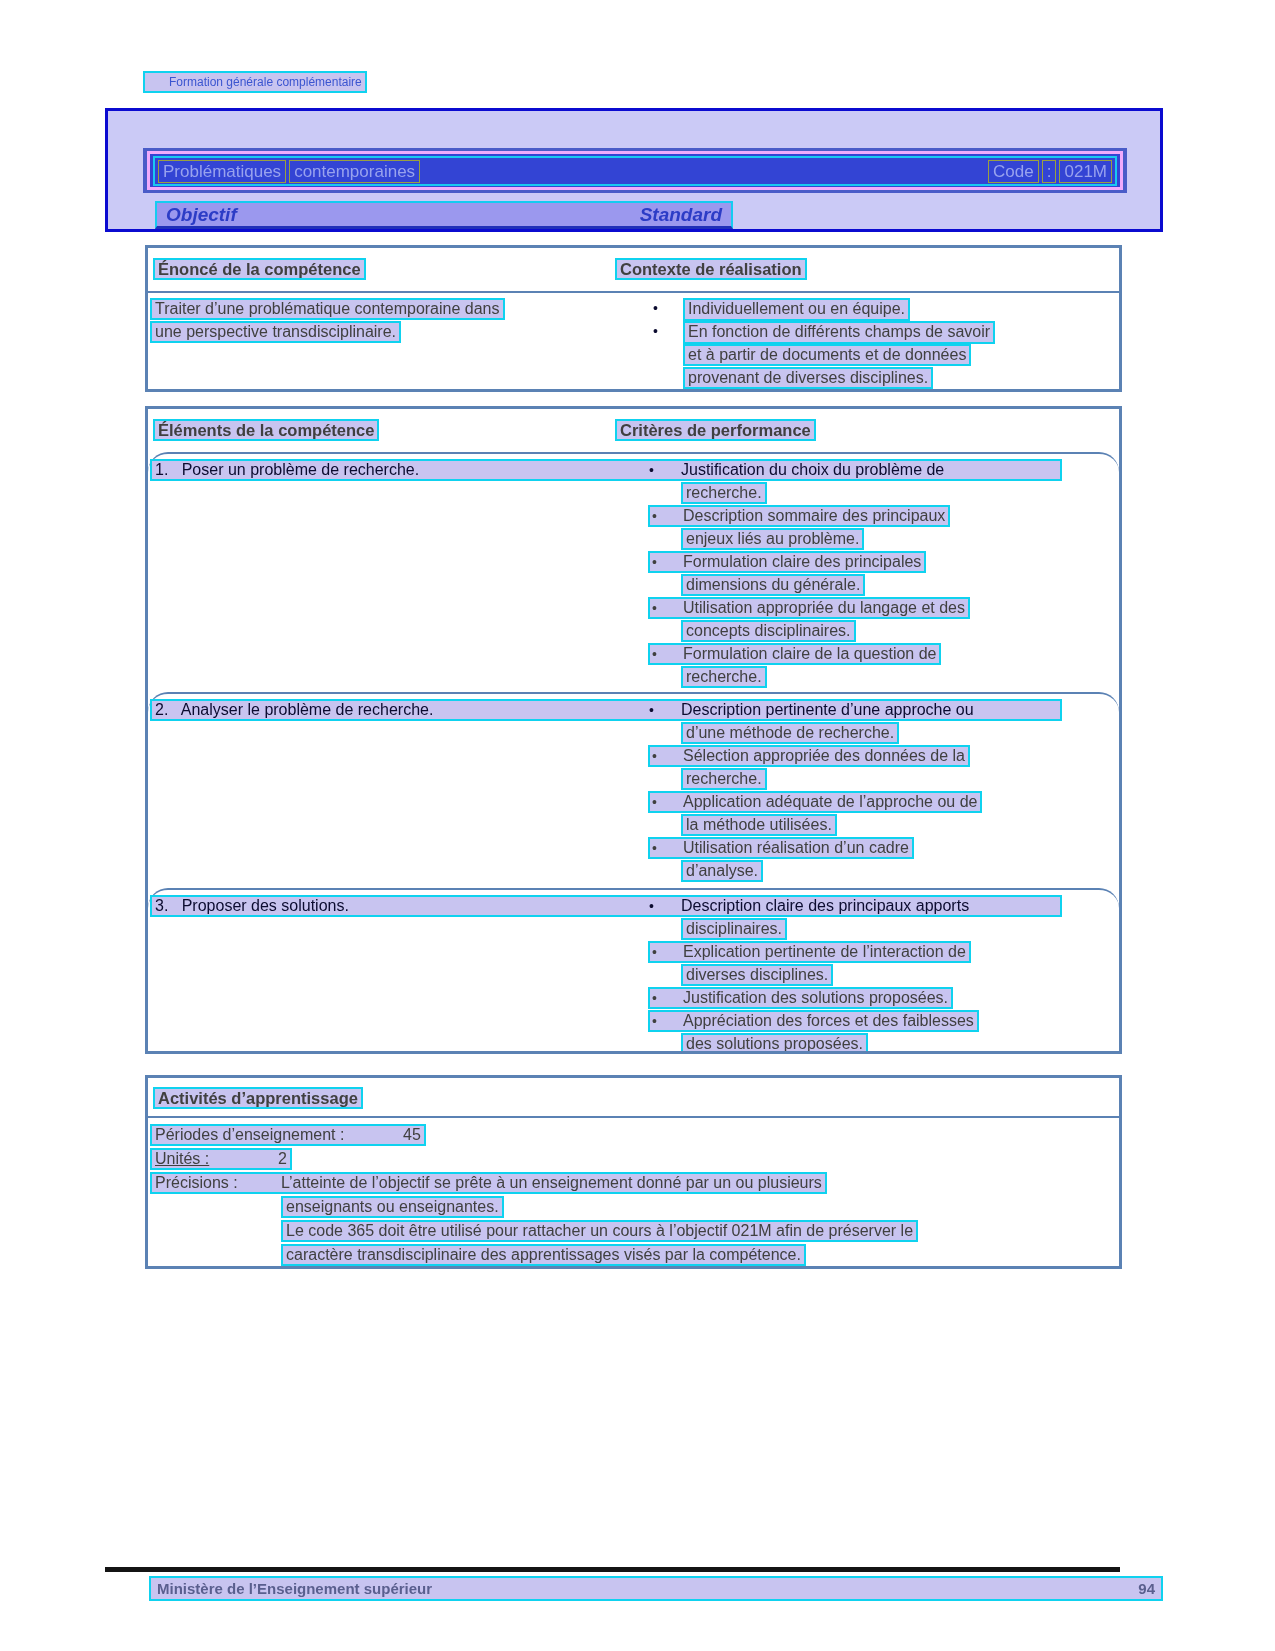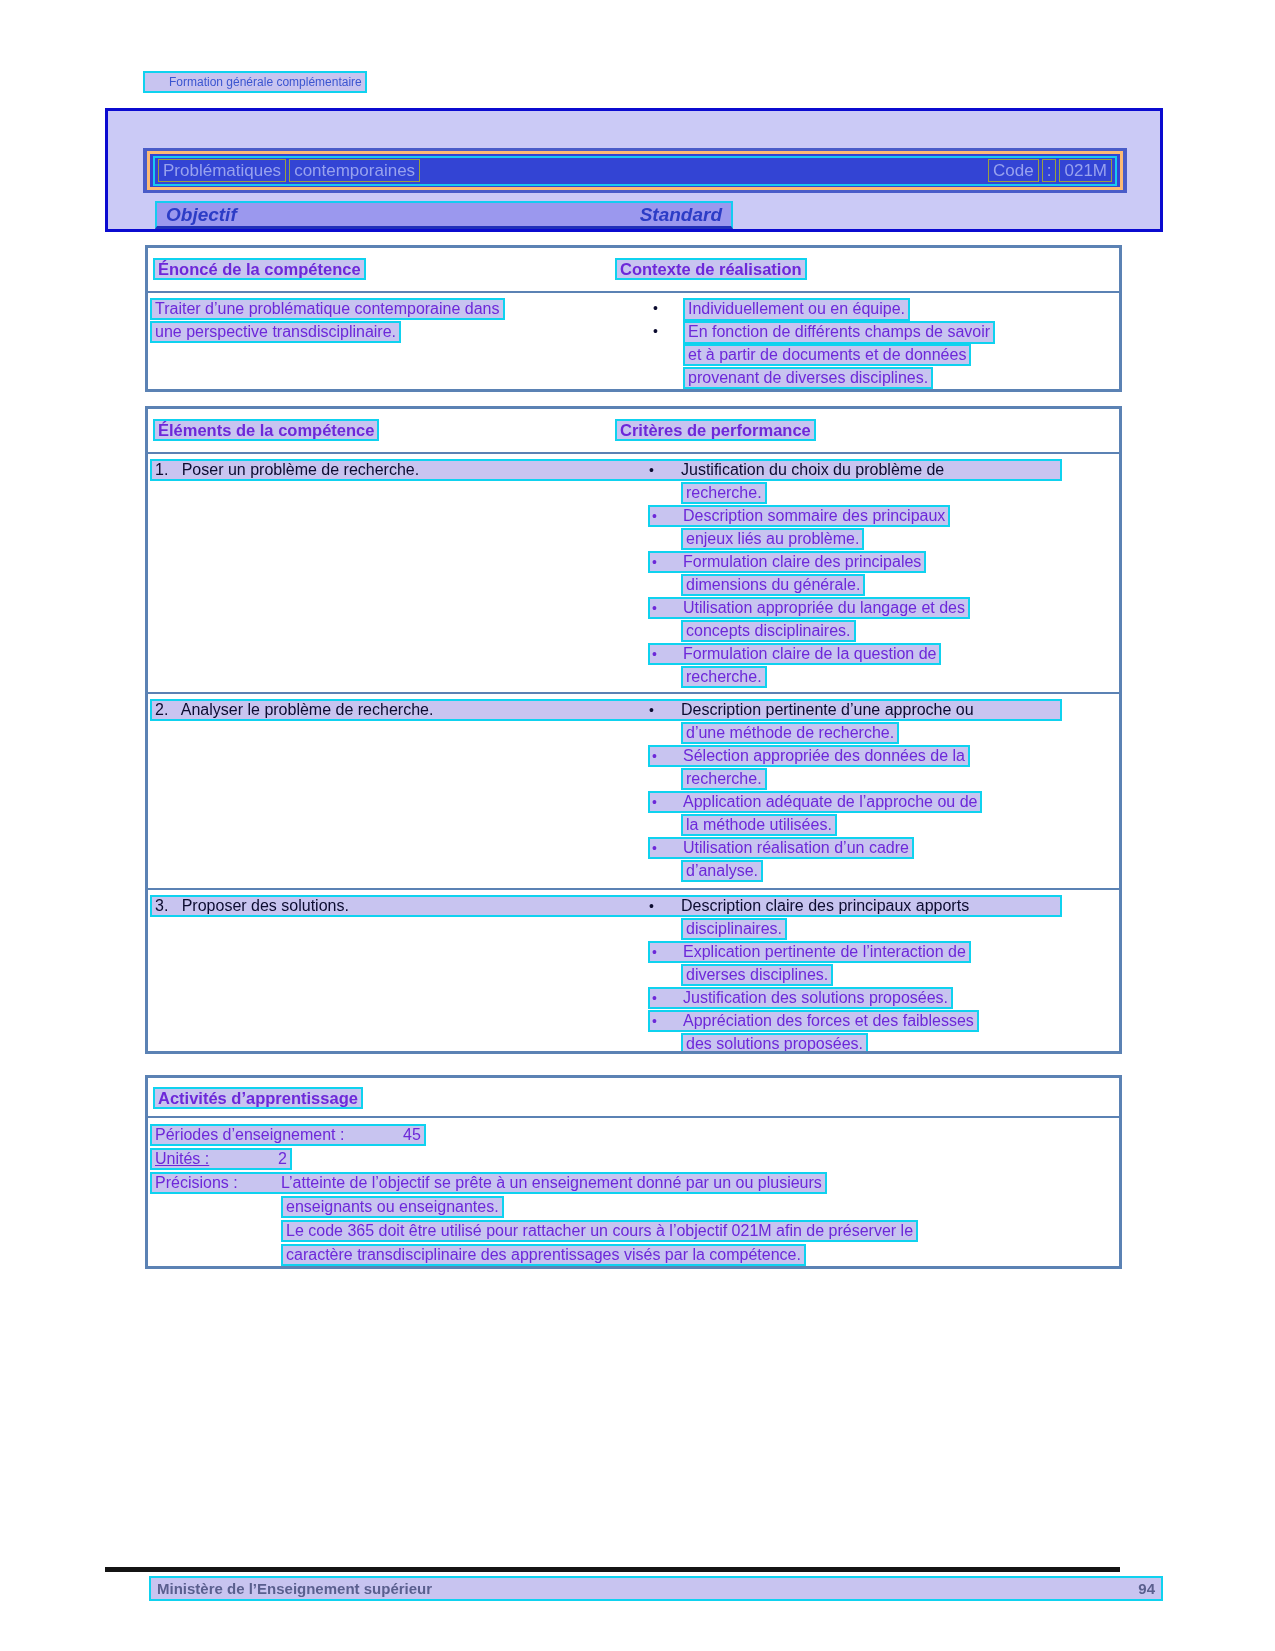--- a/index.html
+++ b/index.html
@@ -1,32 +1,32 @@
 <!DOCTYPE html>
 <html><head>
 <meta charset="utf-8">
 <style>
   html,body { margin:0; padding:0; background:#ffffff; }
   body { font-family:"Liberation Sans", sans-serif; }
   .page { position:relative; width:1275px; height:1651px; background:#ffffff; overflow:hidden; }
 
   
   .hl { background:#c8c4f0; border:2px solid #0fd2ef; padding:0 3px; line-height:18px;
-        display:inline-block; color:#6d28d9; font-size:16px; vertical-align:top; white-space:pre; }
+        display:inline-block; color:#404040; font-size:16px; vertical-align:top; white-space:pre; }
   .hdr { font-weight:bold; font-size:16.5px; }
 
   .top-label { position:absolute; top:71px; left:143px; color:#3b55d0; font-size:12px;padding-left:24px; }
 
   
   .hero { position:absolute; top:108px; left:105px; width:1058px; height:124px;
           background:#cbcaf6; border:3px solid #0b0bd0; box-sizing:border-box; }
   .banner-bar { position:absolute; top:37px; left:35px; width:984px; height:45px;
                 background:#4a5cc8; box-sizing:border-box; padding:3px 4px; }
-  .banner-red { height:100%; border:3px solid #fdba74; background:#3344d4;
-                box-sizing:border-box; display:flex; align-items:center; }
+  .banner-red { height:100%; border:3px solid #f0abfc; background:#3344d4;
+                box-sizing:border-box; display:flex; align-items:flex-end; }
   .banner-line { flex:1; margin:1px 3px; border:2px solid #19c9f1; display:flex;
                  justify-content:space-between; align-items:center; padding:0 3px; height:26px; }
   .bgroup { display:inline-flex; gap:3px; }
   .bw { border:1px solid #9aa040; color:#98a2ee; font-size:17px; line-height:21px;
         padding:0 4px; white-space:pre; }
   .obj-strip { position:absolute; top:90px; left:47px; width:578px; height:28px;
                box-sizing:border-box; background:#9b98ee; border:2px solid #14ccf1;
                border-bottom:3px solid #2030b8; display:flex; justify-content:space-between;
                align-items:center; padding:0 9px; font-style:italic; font-weight:bold;
                font-size:19px; color:#2c3cc6; }
@@ -43,21 +43,21 @@
 
   .tbody1 { border-top:2px solid #5b82b4; padding-top:5px; display:flex; }
   .lcol { width:502px; padding-left:2px; box-sizing:border-box; }
   .rcol { flex:1; }
   .line { height:23px; }
   .brow { display:flex; }
   .bdot { width:33px; padding-left:3px; box-sizing:border-box; font-size:14px;
           line-height:20px; color:#0c0c30; }
   .cont { margin-left:33px; }
 
-  .t2row { border-top:2px solid #5b82b4; padding-top:5px; box-sizing:border-box; }
+  .t2row { border-top:2px solid #5b82b4; padding-top:5px; box-sizing:border-box;border-radius:20px; }
   .r1 { height:240px; } .r2 { height:196px; } .r3 { height:167px; }
   .full { display:flex; margin-left:2px; width:912px; background:#c8c4f0;
           border:2px solid #0fd2ef; box-sizing:border-box; line-height:18px;
           font-size:16px; color:#0c0c30; height:22px; }
   .fl-item { width:496px; padding-left:3px; white-space:pre; box-sizing:border-box; }
   .fl-b { width:33px; padding-left:1px; box-sizing:border-box; font-size:14px; line-height:18px; }
   .fl-t { white-space:pre; }
   .rcol2 { margin-left:500px; margin-top:1px; }
   .hb { padding-left:2px; }
   .hb .bi { display:inline-block; width:31px; font-size:14px; line-height:18px; }

